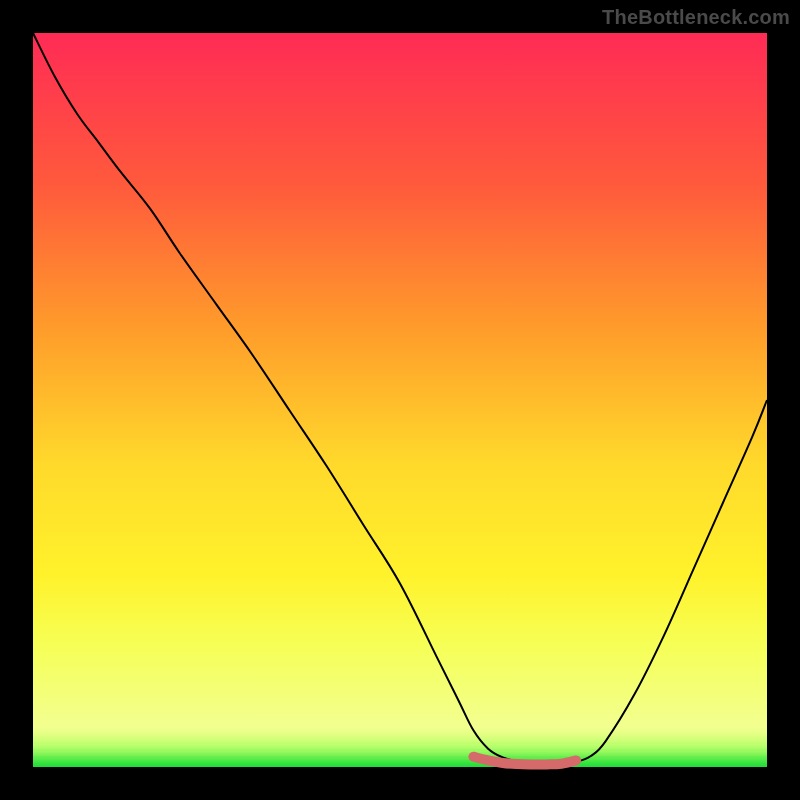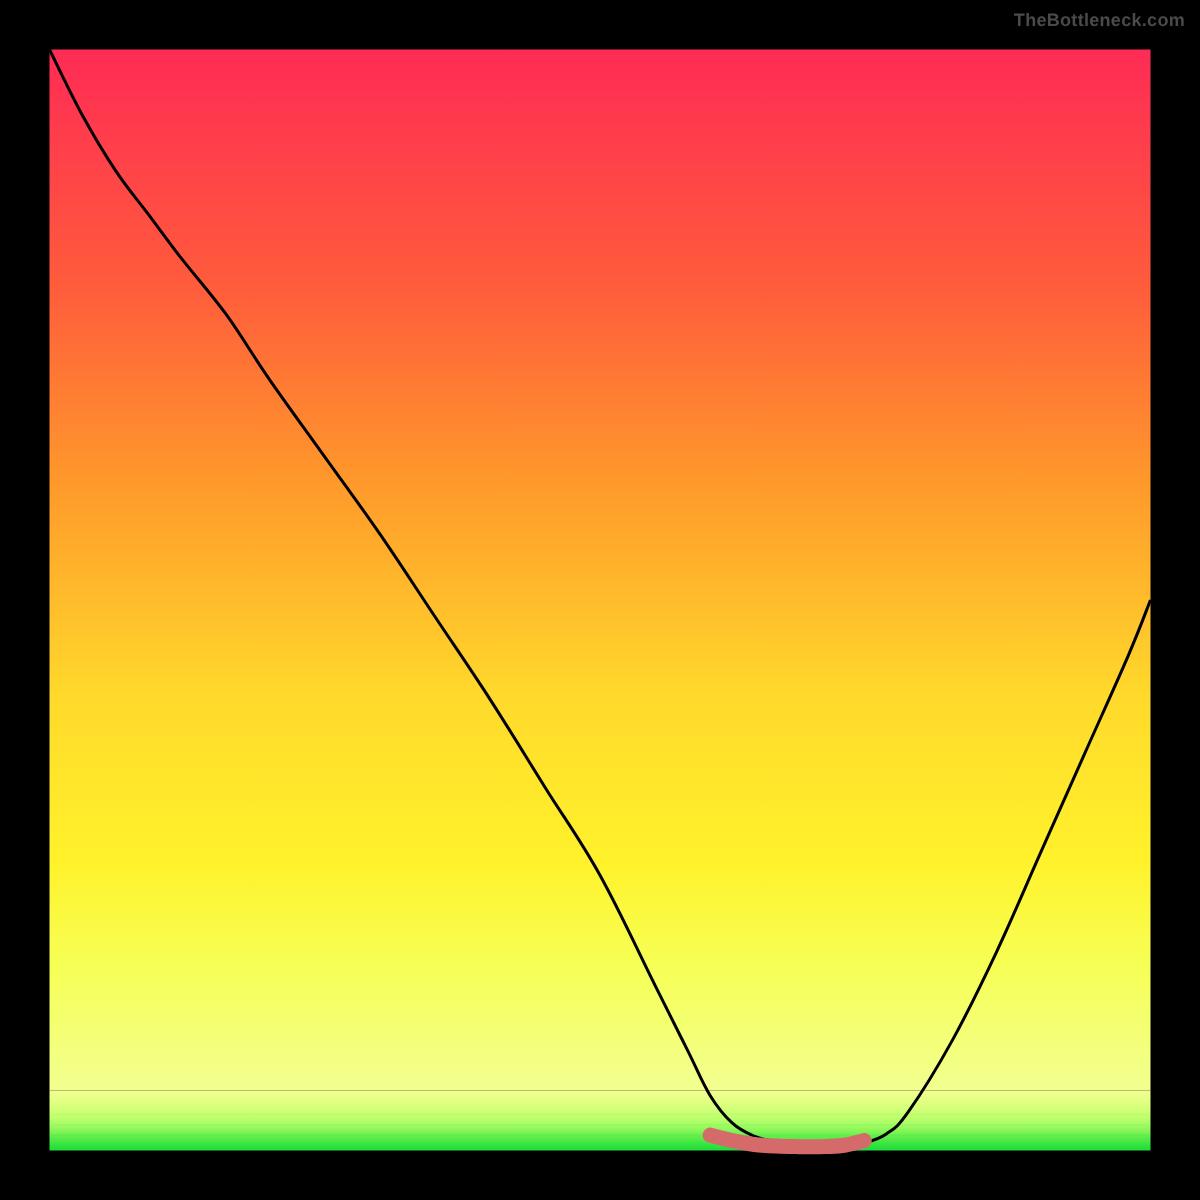--- a/index.html
+++ b/index.html
@@ -15,21 +15,21 @@
     position: relative;
     width: 800px;
     height: 800px;
     background: #000;
   }
   .watermark {
     position: absolute;
     top: 6px;
     right: 10px;
     color: #4a4a4a;
-    font-size: 12px;
+    font-size: 20px;
     font-weight: 600;
     letter-spacing: 0.2px;
     z-index: 5;
     user-select: none;
   }
   svg.plot {
     position: absolute;
     left: 0;
     top: 0;
     width: 800px;

